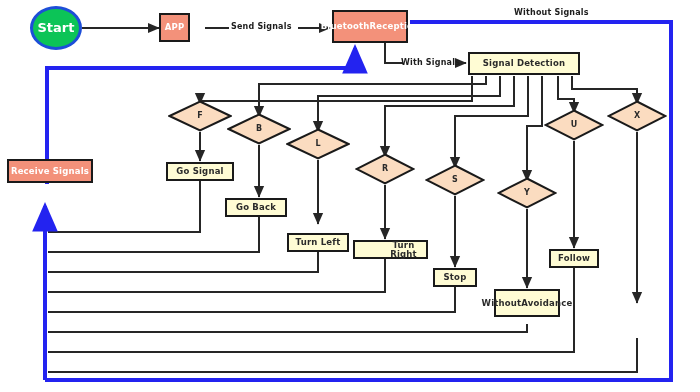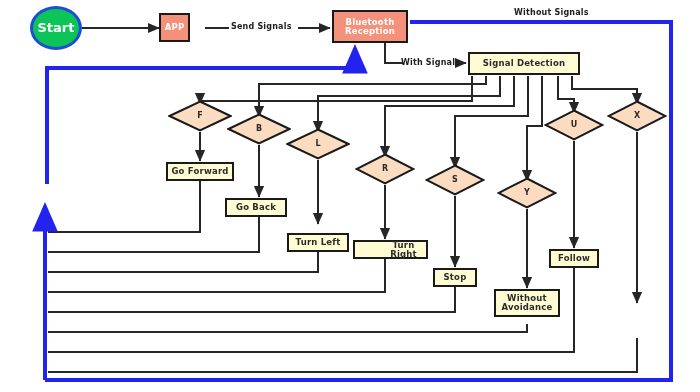--- a/index.html
+++ b/index.html
@@ -7,21 +7,21 @@
   #canvas{position:relative;width:700px;height:392px;background:#ffffff;overflow:hidden;}
   svg#wires{position:absolute;left:0;top:0;width:700px;height:392px;}
   .node{position:absolute;box-sizing:border-box;display:flex;align-items:center;justify-content:center;text-align:center;line-height:1.05;}
   .proc{border:2px solid #1a1a1a;background:#fffcd4;color:#2b2b2b;font-size:8.5px;font-weight:bold;letter-spacing:.2px;}
   .term{border:2px solid #1a1a1a;background:#f3917a;color:#ffffff;font-size:8.5px;font-weight:bold;letter-spacing:.2px;}
   .start{border:3px solid #1d4ed8;background:#0cc457;color:#ffffff;border-radius:50%;font-size:13px;font-weight:bold;}
   .dia{background:transparent;}
   .dia .dtxt{position:relative;z-index:2;font-size:8px;font-weight:bold;color:#2b2b2b;}
   .dia svg{position:absolute;left:0;top:0;}
   .elabel{position:absolute;font-size:8px;font-weight:bold;color:#1d1d1d;white-space:nowrap;letter-spacing:.2px;}
-  .twoline{flex-direction:column;}
+  .twoline{flex-direction:row;}
 </style>
 </head>
 <body>
 
 <div id="canvas">
 
   <svg id="wires" viewBox="0 0 700 392" xmlns="http://www.w3.org/2000/svg">
     <defs>
       <marker id="ah" markerWidth="7" markerHeight="7" refX="5.6" refY="3" orient="auto">
         <path d="M0,0.4 L6,3 L0,5.6 z" fill="#262626"></path>
@@ -86,20 +86,23 @@
 
   <div class="node term twoline" style="left:332px;top:10px;width:76px;height:33px;">
     <span>Bluetooth</span>
     <span>Reception</span>
   </div>
 
   <div class="node proc" style="left:468px;top:52px;width:112px;height:23px;">
     <span>Signal Detection</span>
   </div>
 
+  <div class="node term" style="left:7px;top:159px;width:86px;height:24px;">
+    <span>Receive Signals</span>
+  </div>
 
   <div class="node dia" style="left:168px;top:100px;width:64px;height:32px;">
     <svg width="64" height="32">
         <polygon points="32,1.5 62.5,16 32,30.5 1.5,16" fill="#fbdcc0" stroke="#1a1a1a" stroke-width="2"></polygon>
       </svg>
     <span class="dtxt">F</span>
   </div>
 
   <div class="node dia" style="left:227px;top:113px;width:64px;height:32px;">
     <svg width="64" height="32">
@@ -144,21 +147,21 @@
   </div>
 
   <div class="node dia" style="left:607px;top:100px;width:60px;height:32px;">
     <svg width="60" height="32">
         <polygon points="30,1.5 58.5,16 30,30.5 1.5,16" fill="#fbdcc0" stroke="#1a1a1a" stroke-width="2"></polygon>
       </svg>
     <span class="dtxt">X</span>
   </div>
 
   <div class="node proc" style="left:166px;top:162px;width:68px;height:19px;">
-    <span>Go Forward</span>
+    <span>Go Signal</span>
   </div>
 
   <div class="node proc" style="left:225px;top:198px;width:62px;height:19px;">
     <span>Go Back</span>
   </div>
 
   <div class="node proc" style="left:287px;top:225px;width:62px;height:19px;margin-top:8px;">
     <span>Turn Left</span>
   </div>
 

